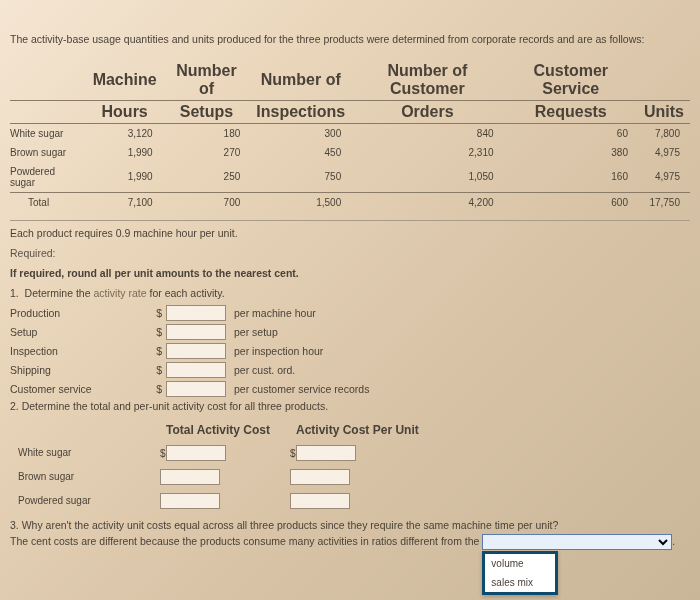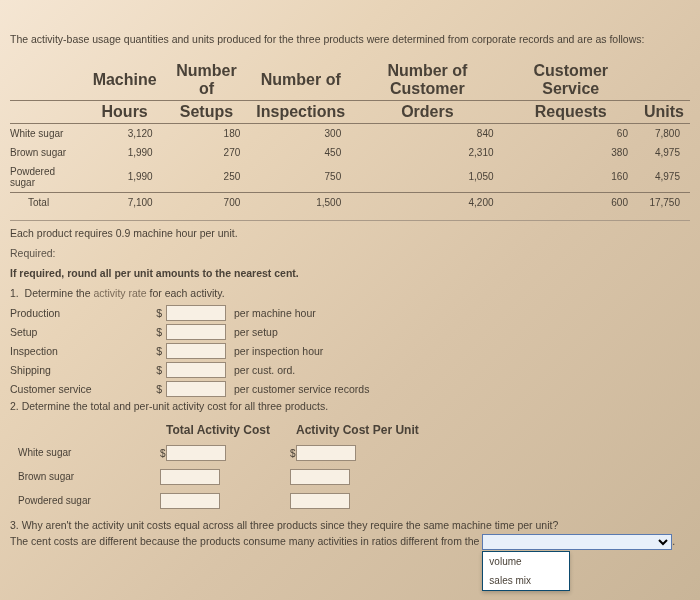--- a/index.html
+++ b/index.html
@@ -65,23 +65,23 @@
       width: 190px;
       height: 16px;
       border: 1px solid #5a7ab0;
       background: #e8f0fa;
       font-size: 10px;
     }
     .dropdown-list {
       position: absolute;
       top: 17px;
       left: 0;
-      width: 88px;
+      width: 76px;
       background: #fff;
-      border: 1px solid #0c4a6e;
+      border: 3px solid #0c4a6e;
       box-shadow: 0 2px 4px rgba(0,0,0,0.2);
       z-index: 10;
       font-size: 10px;
     }
     .dropdown-list div { padding: 2px 6px; }
     .headrow th { border-bottom: none; }
     .headrow2 th { border-bottom: 1px solid #8a7a68; }
   </style>
 </head>
 <body>

